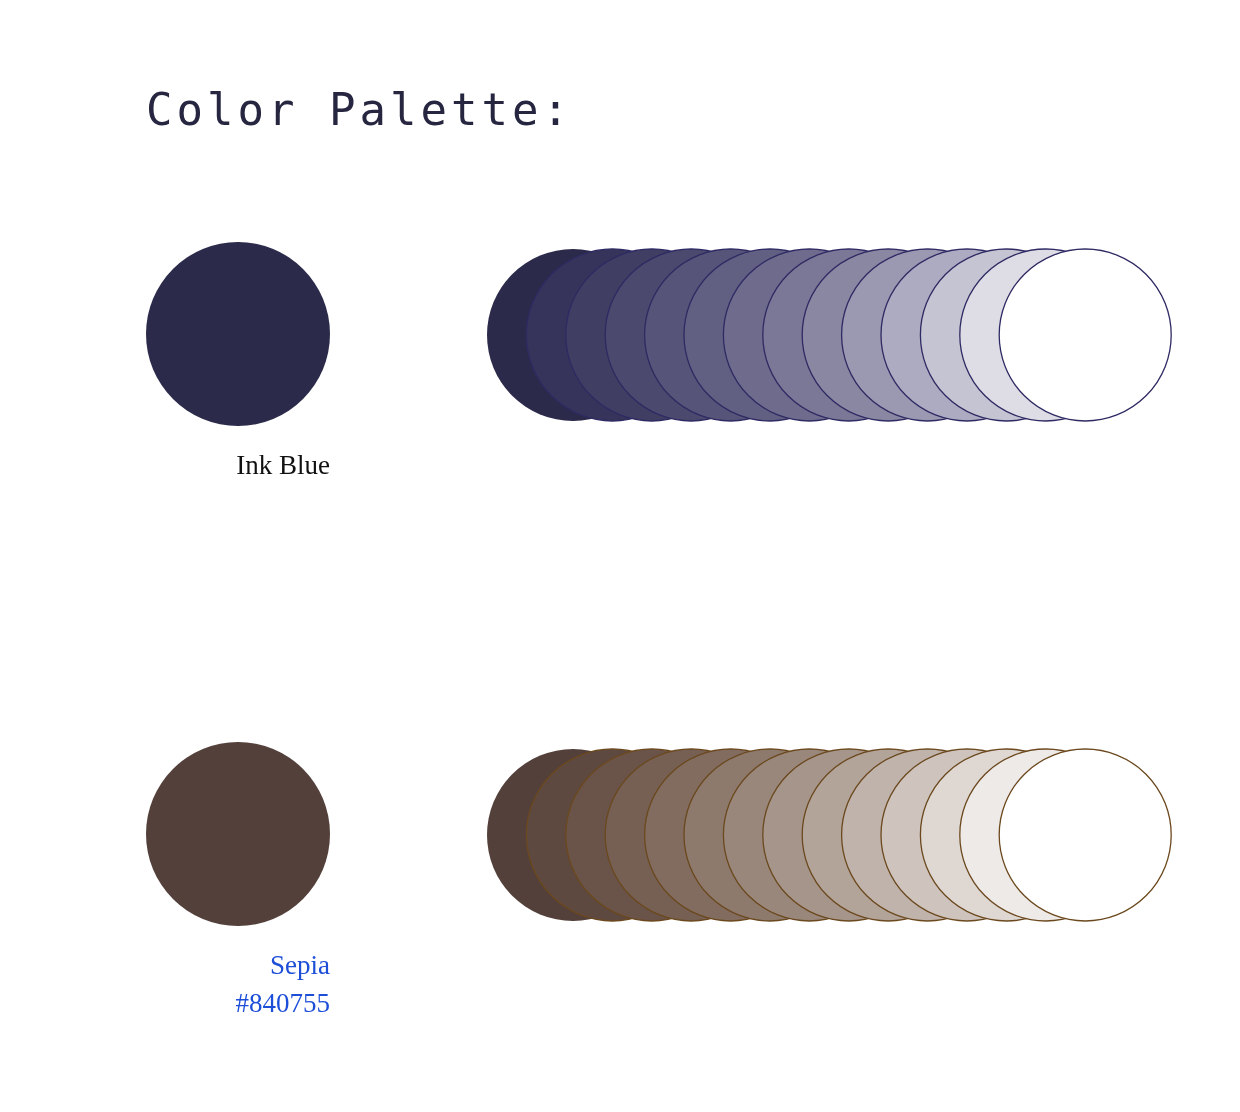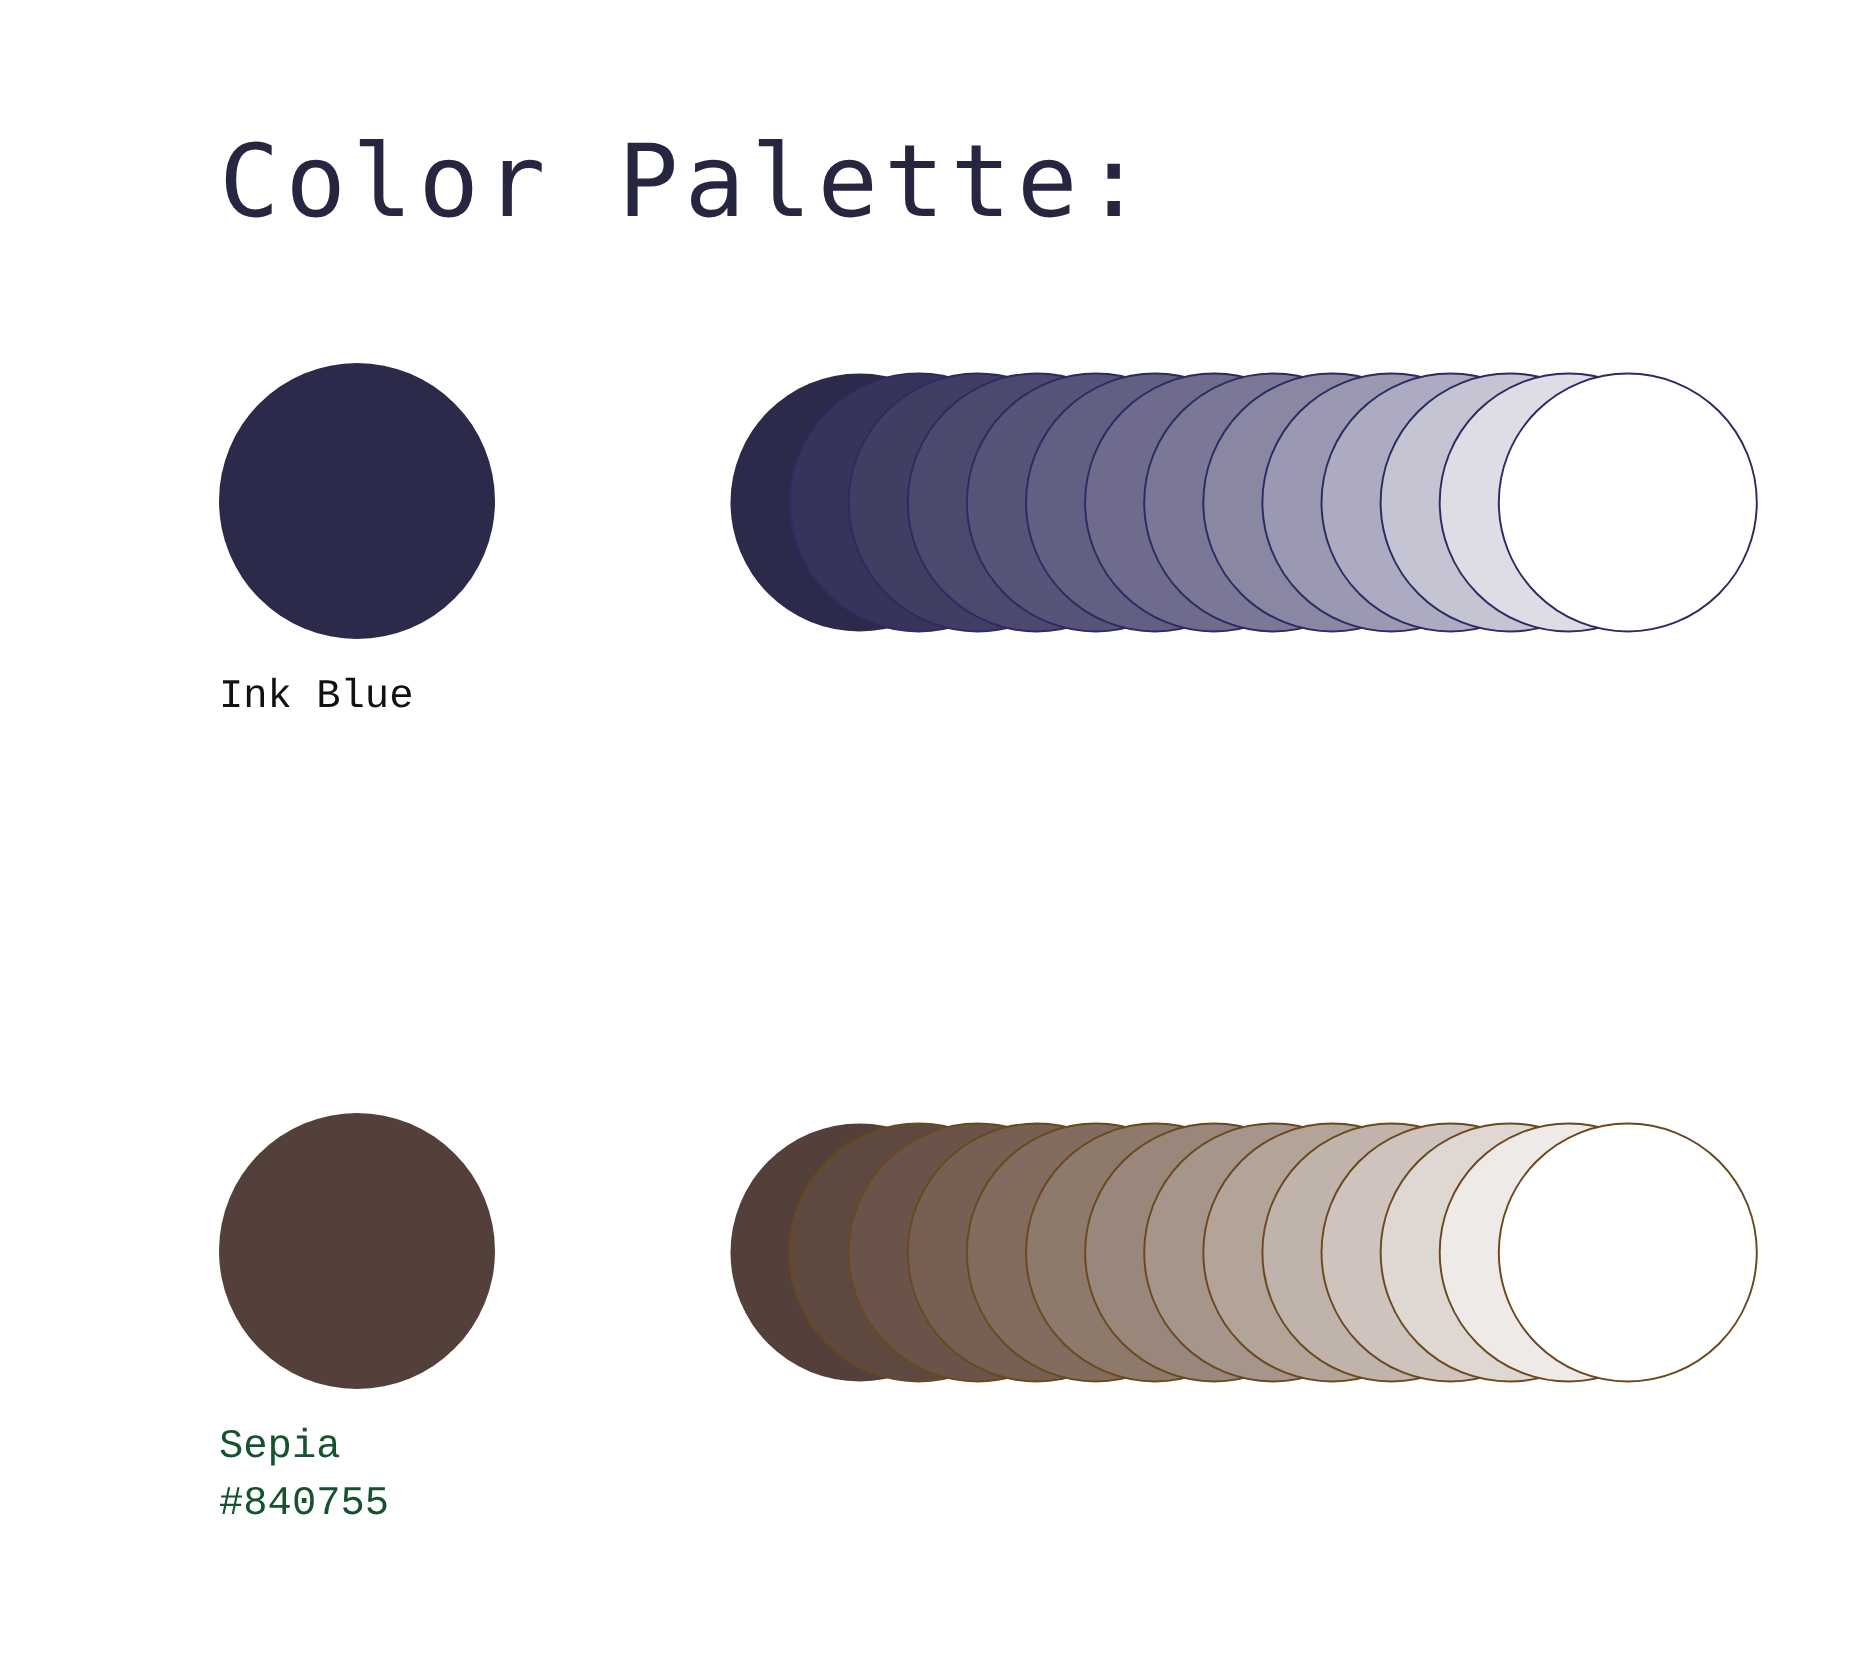--- a/index.html
+++ b/index.html
@@ -15,21 +15,21 @@
     overflow: hidden;
     font-family: "Liberation Serif", "DejaVu Serif", serif;
   }
 
   
   #page-title {
     position: absolute;
     left: 146px;
     top: 88px;
     font-family: "DejaVu Sans Mono", "Liberation Mono", monospace;
-    font-size: 67px;
+    font-size: 44px;
     letter-spacing: 4px;
     color: #272640;
     white-space: nowrap;
     line-height: 1;
   }
 
   
   .palette-row {
     position: absolute;
     left: 0;
@@ -47,25 +47,25 @@
     height: 184px;
     border-radius: 50%;
   }
 
   
   .swatch-label {
     position: absolute;
     left: 146px;
     top: 216px;
     width: 184px;
-    text-align: left;
+    text-align: right;
     color: #111111;
     font-size: 27px;
     line-height: 38px;
-    font-family: Liberation Mono, monospace;
+    font-family: Liberation Serif, serif;
   }
   .swatch-label .name { display: block; }
   .swatch-label .hex  { display: block; }
 
   
   .tint-strip {
     position: absolute;
     left: 455px;
     top: 0;
     width: 760px;
@@ -103,21 +103,21 @@
         <circle cx="590.80" cy="105" r="86" fill="#dedde5" stroke="#2e2a63" stroke-width="1.3"></circle>
         <circle cx="630.20" cy="105" r="86" fill="#ffffff" stroke="#2e2a63" stroke-width="1.3"></circle>
       </svg>
     </div>
 </section>
 
 <section class="palette-row" id="palette-row-1">
 
   <div class="swatch-main" style="background: rgb(83, 64, 58);"></div>
 
-  <div class="swatch-label" style="color: #14532d;">
+  <div class="swatch-label" style="color: #1d4ed8;">
     <span class="name">Sepia</span>
     <span class="hex">#840755</span>
   </div>
 
   <div class="tint-strip">
       <svg viewBox="0 0 760 210" width="760" height="210">
         <circle cx="118.00" cy="105" r="86" fill="#53403a" stroke="#6b481d" stroke-width="0"></circle>
         <circle cx="157.40" cy="105" r="86" fill="#5e4940" stroke="#6b481d" stroke-width="1.3"></circle>
         <circle cx="196.80" cy="105" r="86" fill="#6a5449" stroke="#6b481d" stroke-width="1.3"></circle>
         <circle cx="236.20" cy="105" r="86" fill="#766053" stroke="#6b481d" stroke-width="1.3"></circle>

